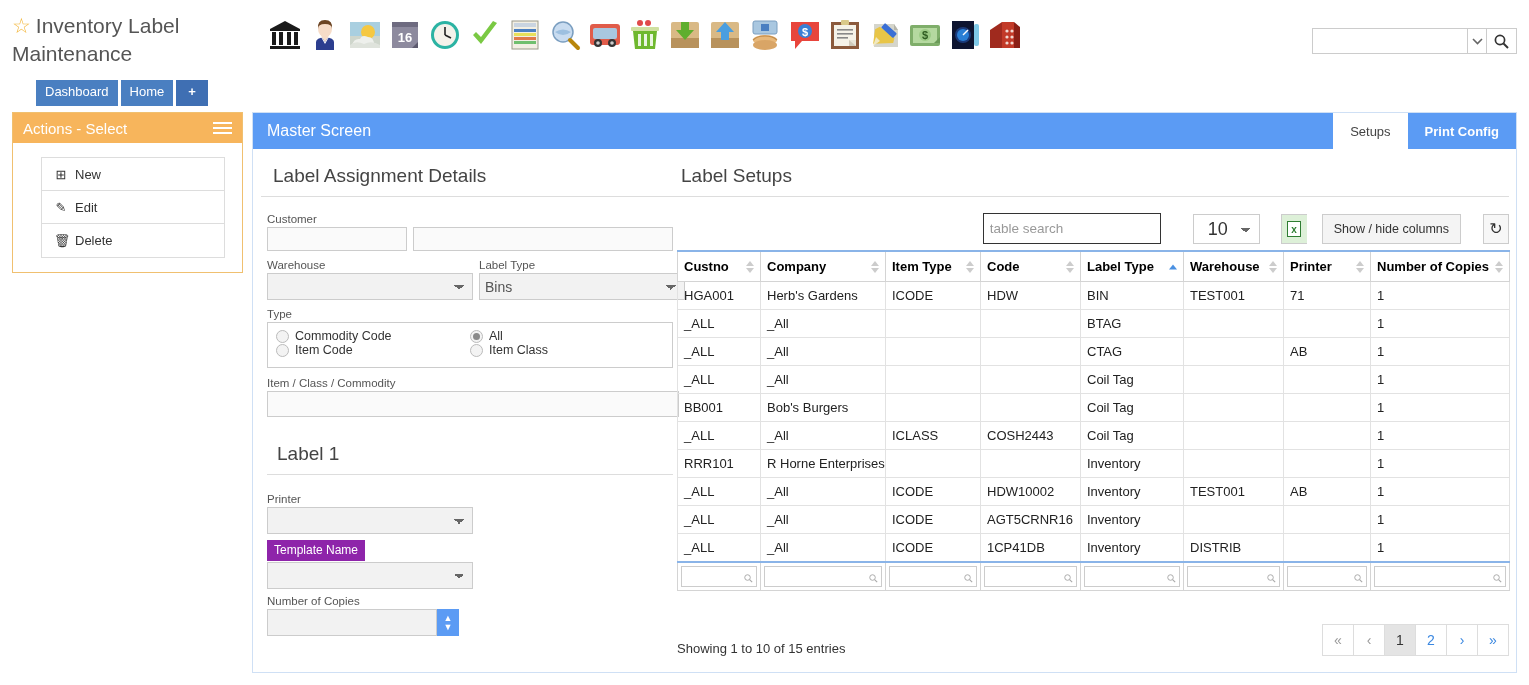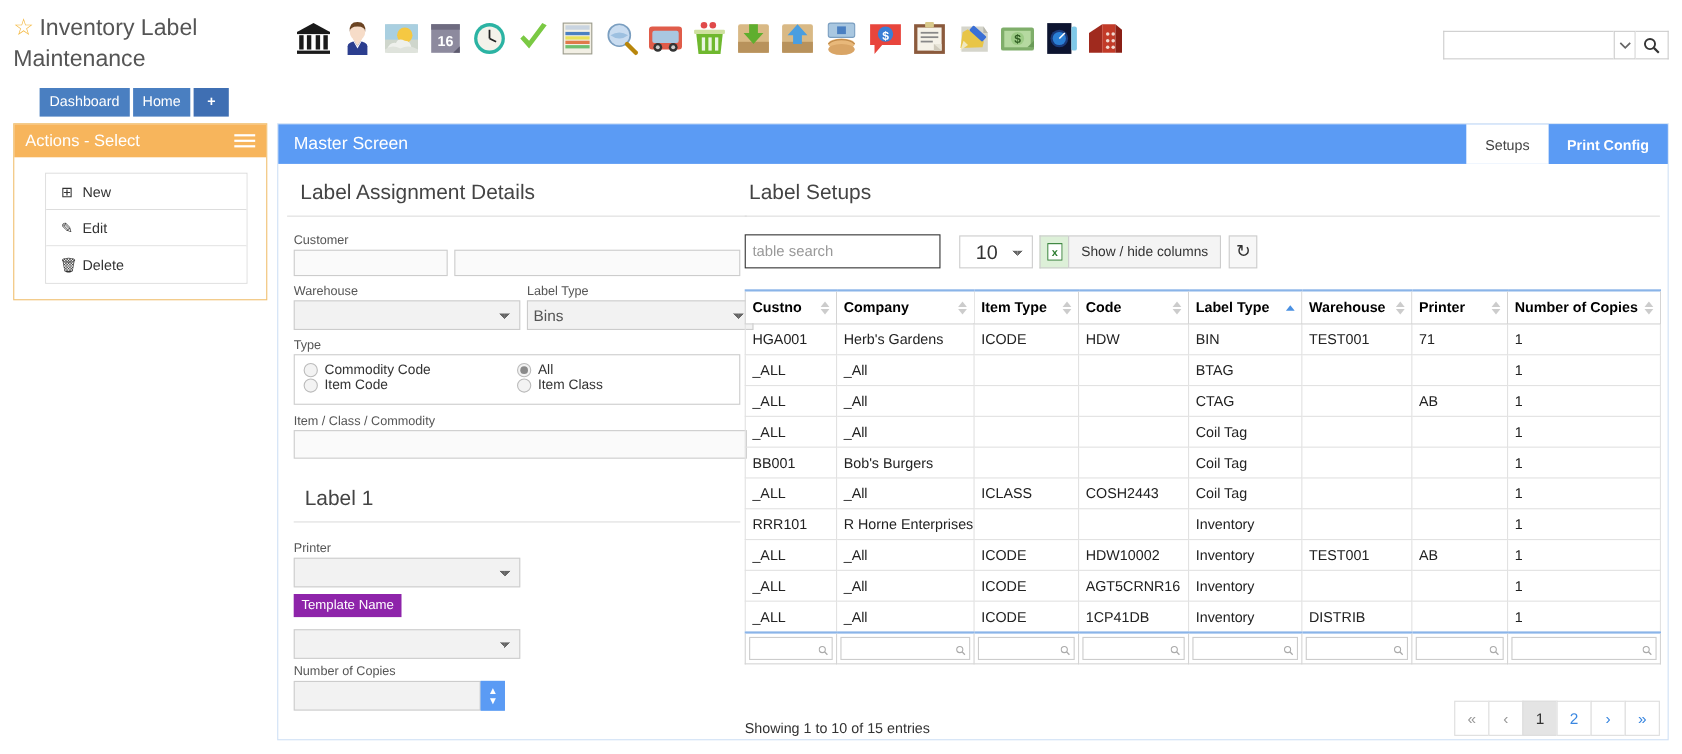--- a/index.html
+++ b/index.html
@@ -122,36 +122,36 @@
   .radio-cell { width:50%; display:flex; align-items:center; gap:6px; cursor:pointer; }
   .radio-dot {
     width:13px; height:13px; border-radius:50%;
     border:1px solid #bbb; background:#f3f3f3; flex:none;
     display:flex; align-items:center; justify-content:center;
   }
   .radio-dot.on::after { content:""; width:7px; height:7px; border-radius:50%; background:#8a8a8a; }
   .radio-label { font-size:12.5px; color:#333; }
   .tmpl-badge {
     display:inline-block; background:#8e24aa; color:#fff;
-    font-size:12px; padding:3px 7px 4px 7px; margin-bottom:11px;
+    font-size:12px; padding:3px 7px 4px 7px; margin-bottom:1px;
   }
   #copies-wrap { display:flex; }
   #copies-input { width:170px; height:27px; border:1px solid #ccc; background:#f2f2f2;
     font-size:13px; padding:0 5px; outline:none; font-family:"Liberation Sans", sans-serif; }
   #copies-spin {
     width:22px; height:27px; background:#5b9bf4; border:1px solid #5b9bf4;
     display:flex; flex-direction:column; align-items:center; justify-content:center;
     gap:1px; cursor:pointer;
   }
   #copies-spin span { color:#fff; font-size:9px; line-height:8px; }
 
   
   #table-col { position:absolute; left:424px; top:10px; width:832px; }
 
-  #table-controls { display:flex; align-items:center; gap:0; margin-bottom:19px; }
+  #table-controls { display:flex; justify-content:flex-end; align-items:center; gap:15px; margin-bottom:6px; }
   #table-search {
     width:178px; height:31px; border:1px solid #333; background:#fff;
     font-size:13.5px; padding:0 6px; outline:none; color:#333;
     font-family:"Liberation Sans", sans-serif; margin-right:17px;
   }
   #table-search::placeholder { color:#999; }
   #len-select {
     width:67px; height:30px; border:1px solid #ccc; background:#fff;
     font-size:18px; padding:0 29px 0 14px; outline:none; color:#333;
     -webkit-appearance:none; appearance:none; cursor:pointer;

